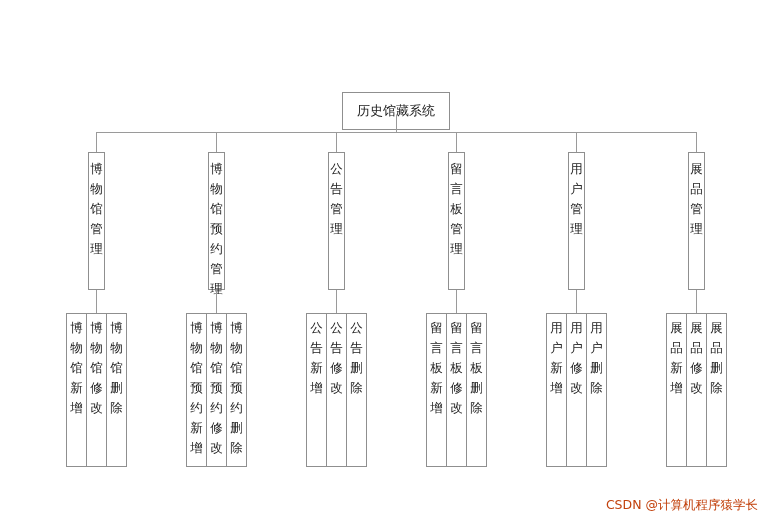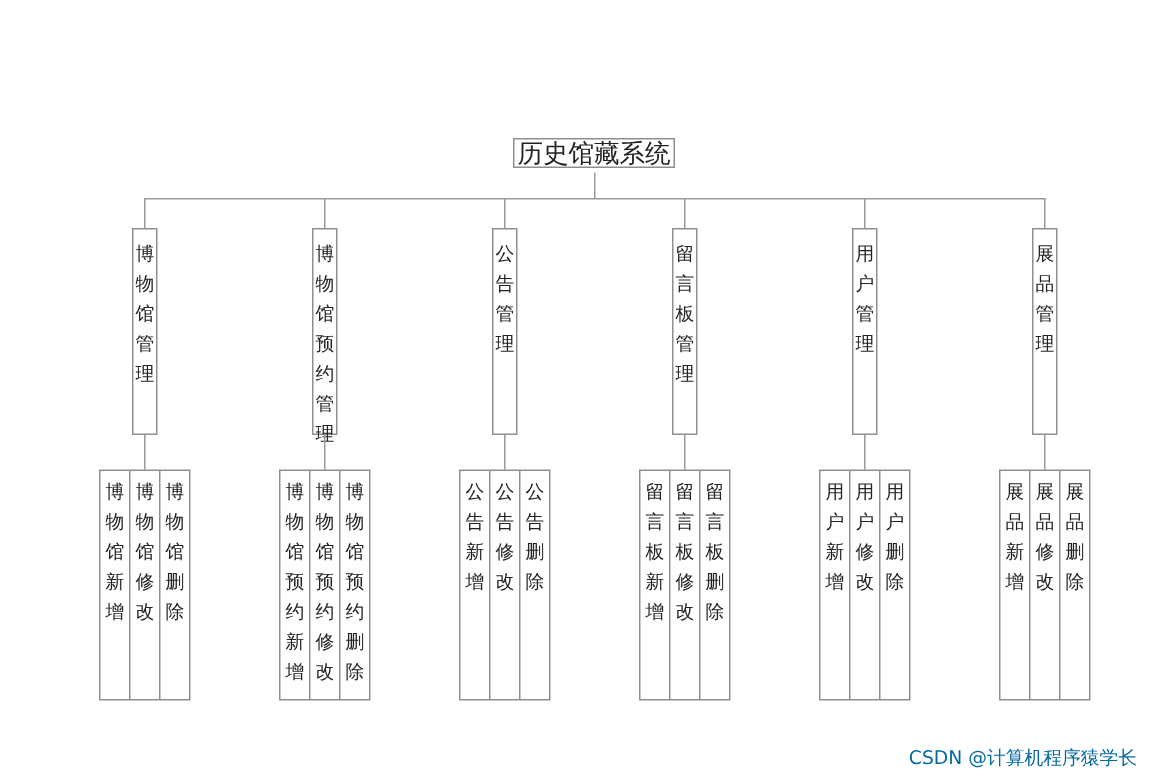--- a/index.html
+++ b/index.html
@@ -1,28 +1,28 @@
 <!DOCTYPE html>
 <html><head>
 <meta charset="utf-8">
 <style>
   html, body { margin: 0; padding: 0; }
   body { width: 766px; height: 519px; background: #ffffff; position: relative; overflow: hidden;
          font-family: "DejaVu Sans", "Liberation Sans", sans-serif; color: #222; }
   .line { position: absolute; background: #9a9a9a; }
   .box { position: absolute; border: 1px solid #8f8f8f; background: #fff; box-sizing: border-box; }
-  .root { left: 342px; top: 92px; width: 108px; height: 20px; font-size: 17px;
+  .root { left: 342px; top: 92px; width: 108px; height: 38px; font-size: 13px;
           display: flex; align-items: center; justify-content: center; }
   .l2 { width: 17px; top: 152px; height: 138px; }
   .vtext { display: flex; flex-direction: column; align-items: center; font-size: 12.5px; line-height: 20px; padding-top: 6px; }
   .l3group { position: absolute; top: 313px; height: 154px; width: 61px; display: flex; border: 1px solid #8f8f8f; box-sizing: border-box; }
   .l3col { flex: 1; border-right: 1px solid #8f8f8f; }
   .l3col:last-child { border-right: none; }
   .l3col .vtext { padding-top: 4px; }
-  .watermark { position: absolute; right: 8px; bottom: 5px; font-size: 12.5px; color: #0369a1; }
+  .watermark { position: absolute; right: 8px; bottom: 5px; font-size: 12.5px; color: #c2410c; }
 </style>
 </head>
 <body>
 
 <div class="box root">
   <span>历史馆藏系统</span>
 </div>
 <div class="line" style="left:396px; top:115px; width:1px; height:17px;"></div>
 <div class="line" style="left:96px; top:132px; width:601px; height:1px;"></div>
 

